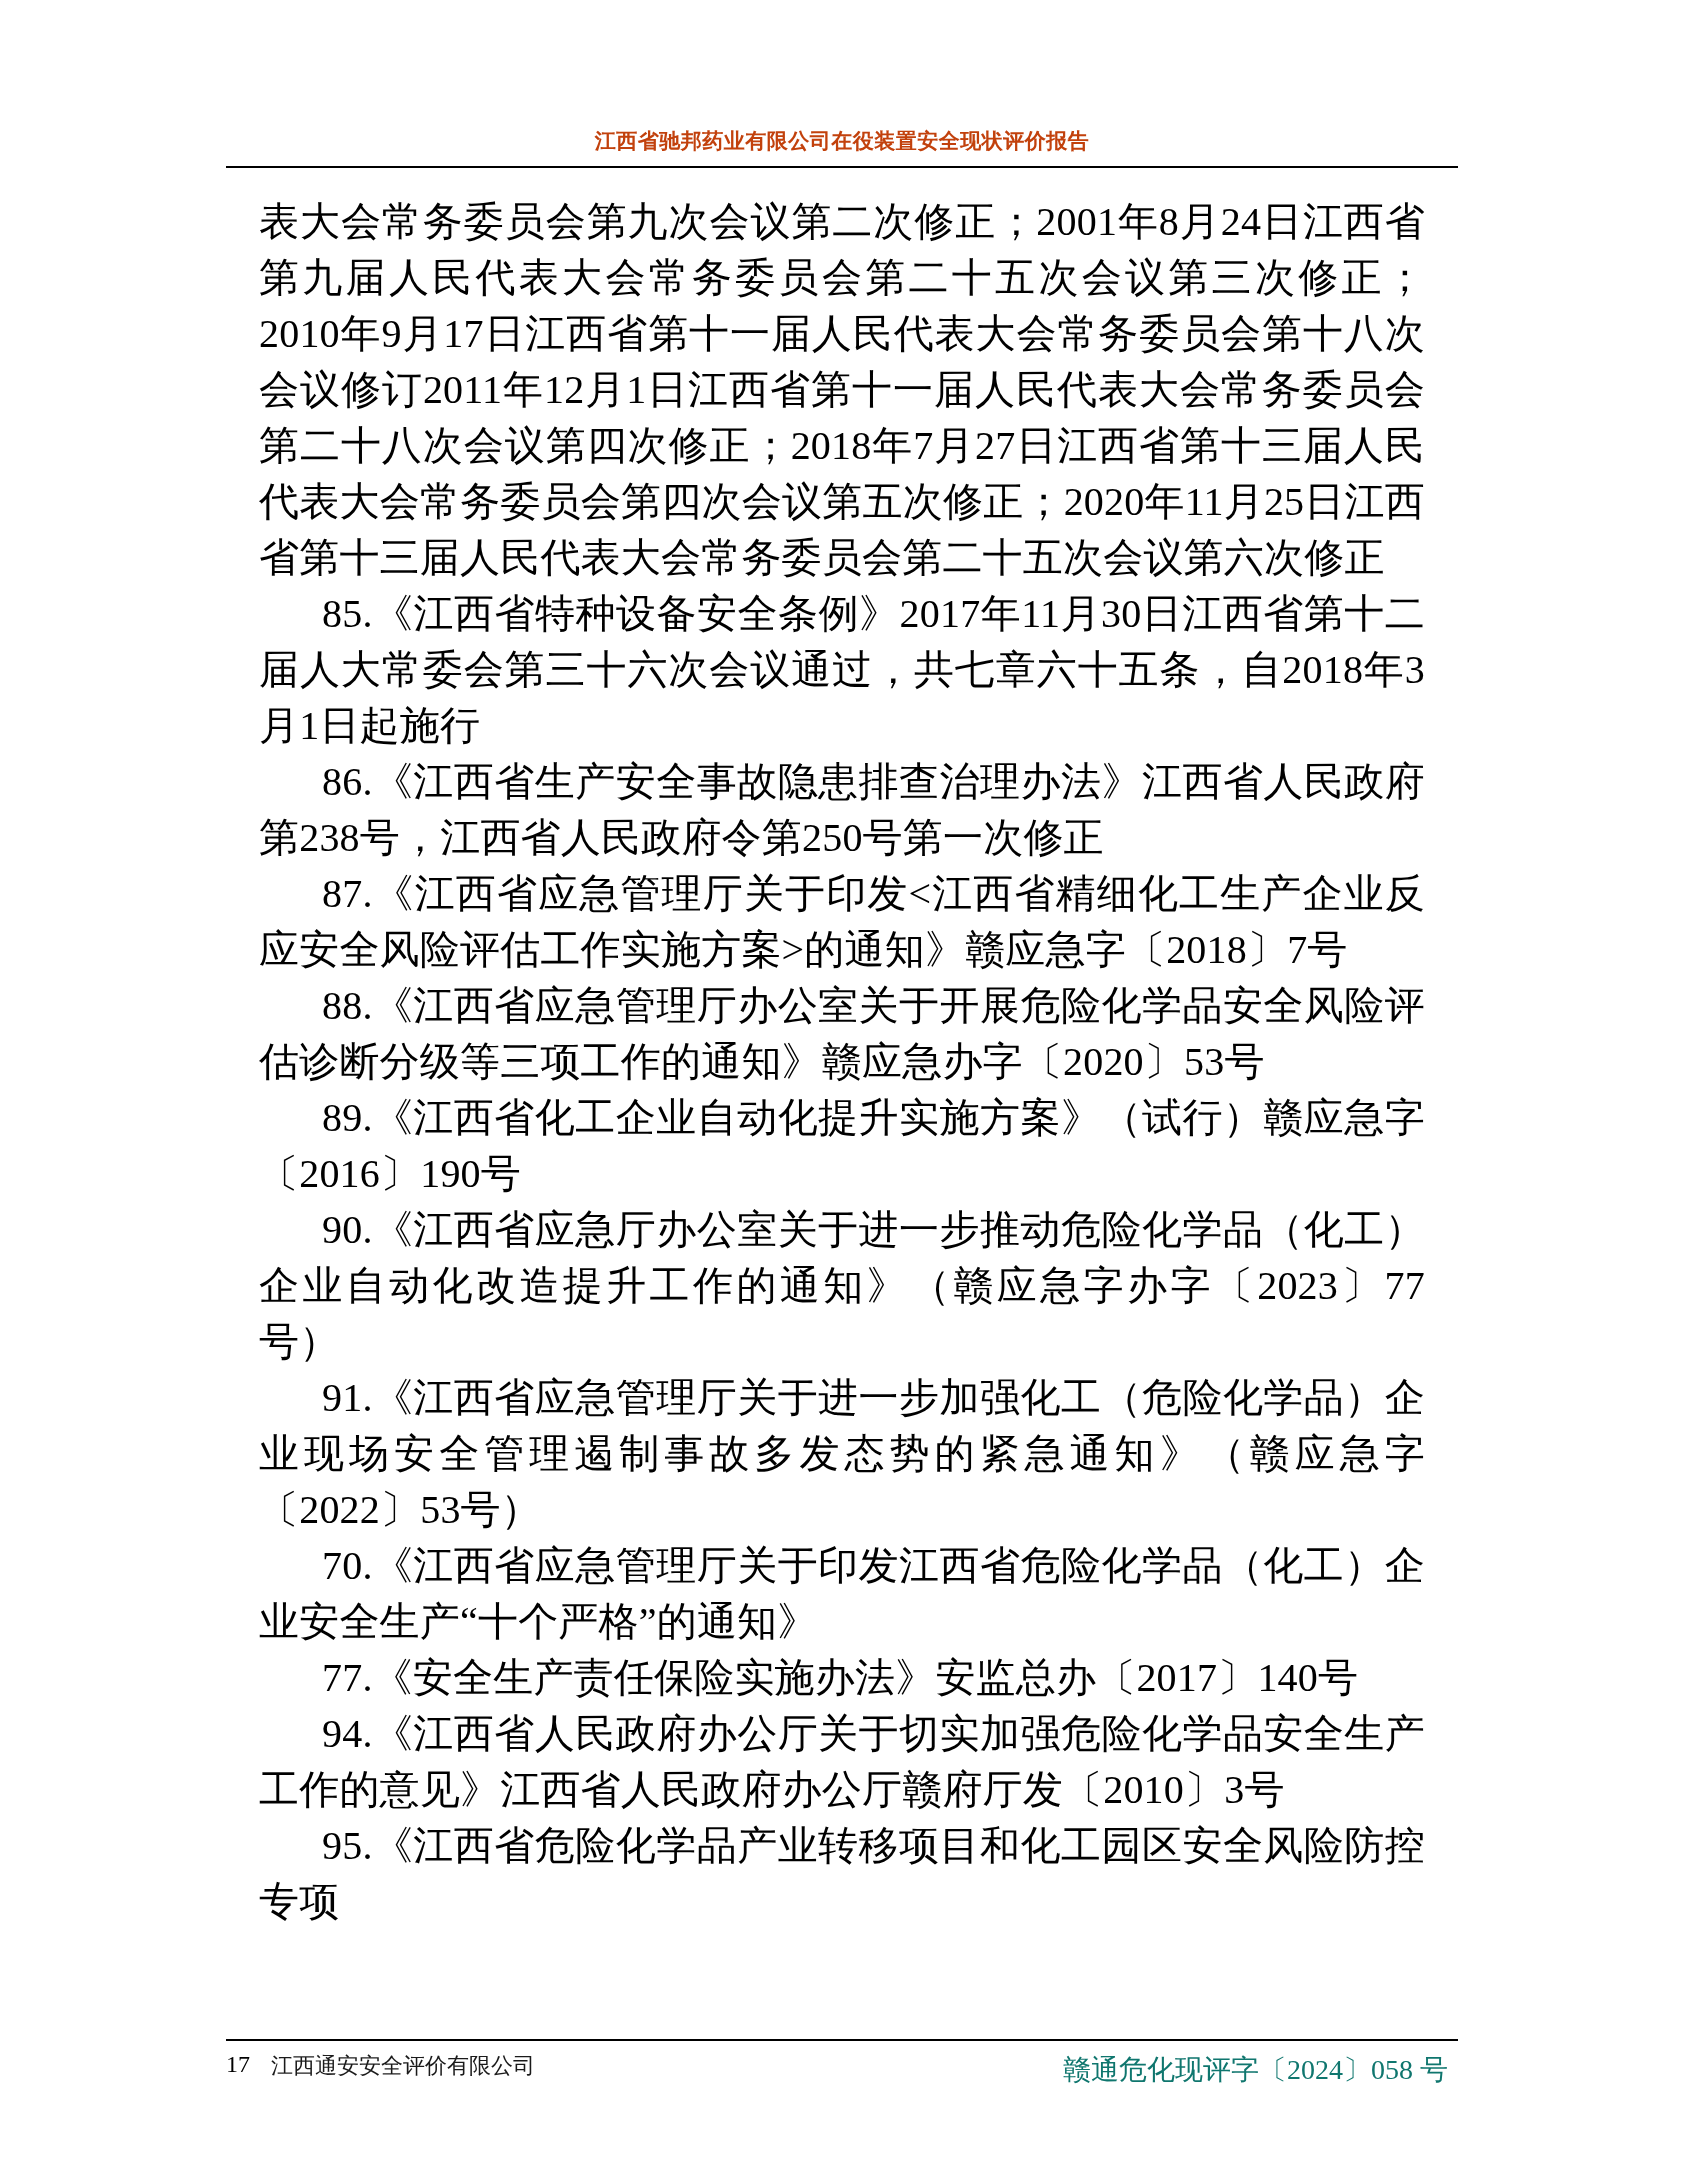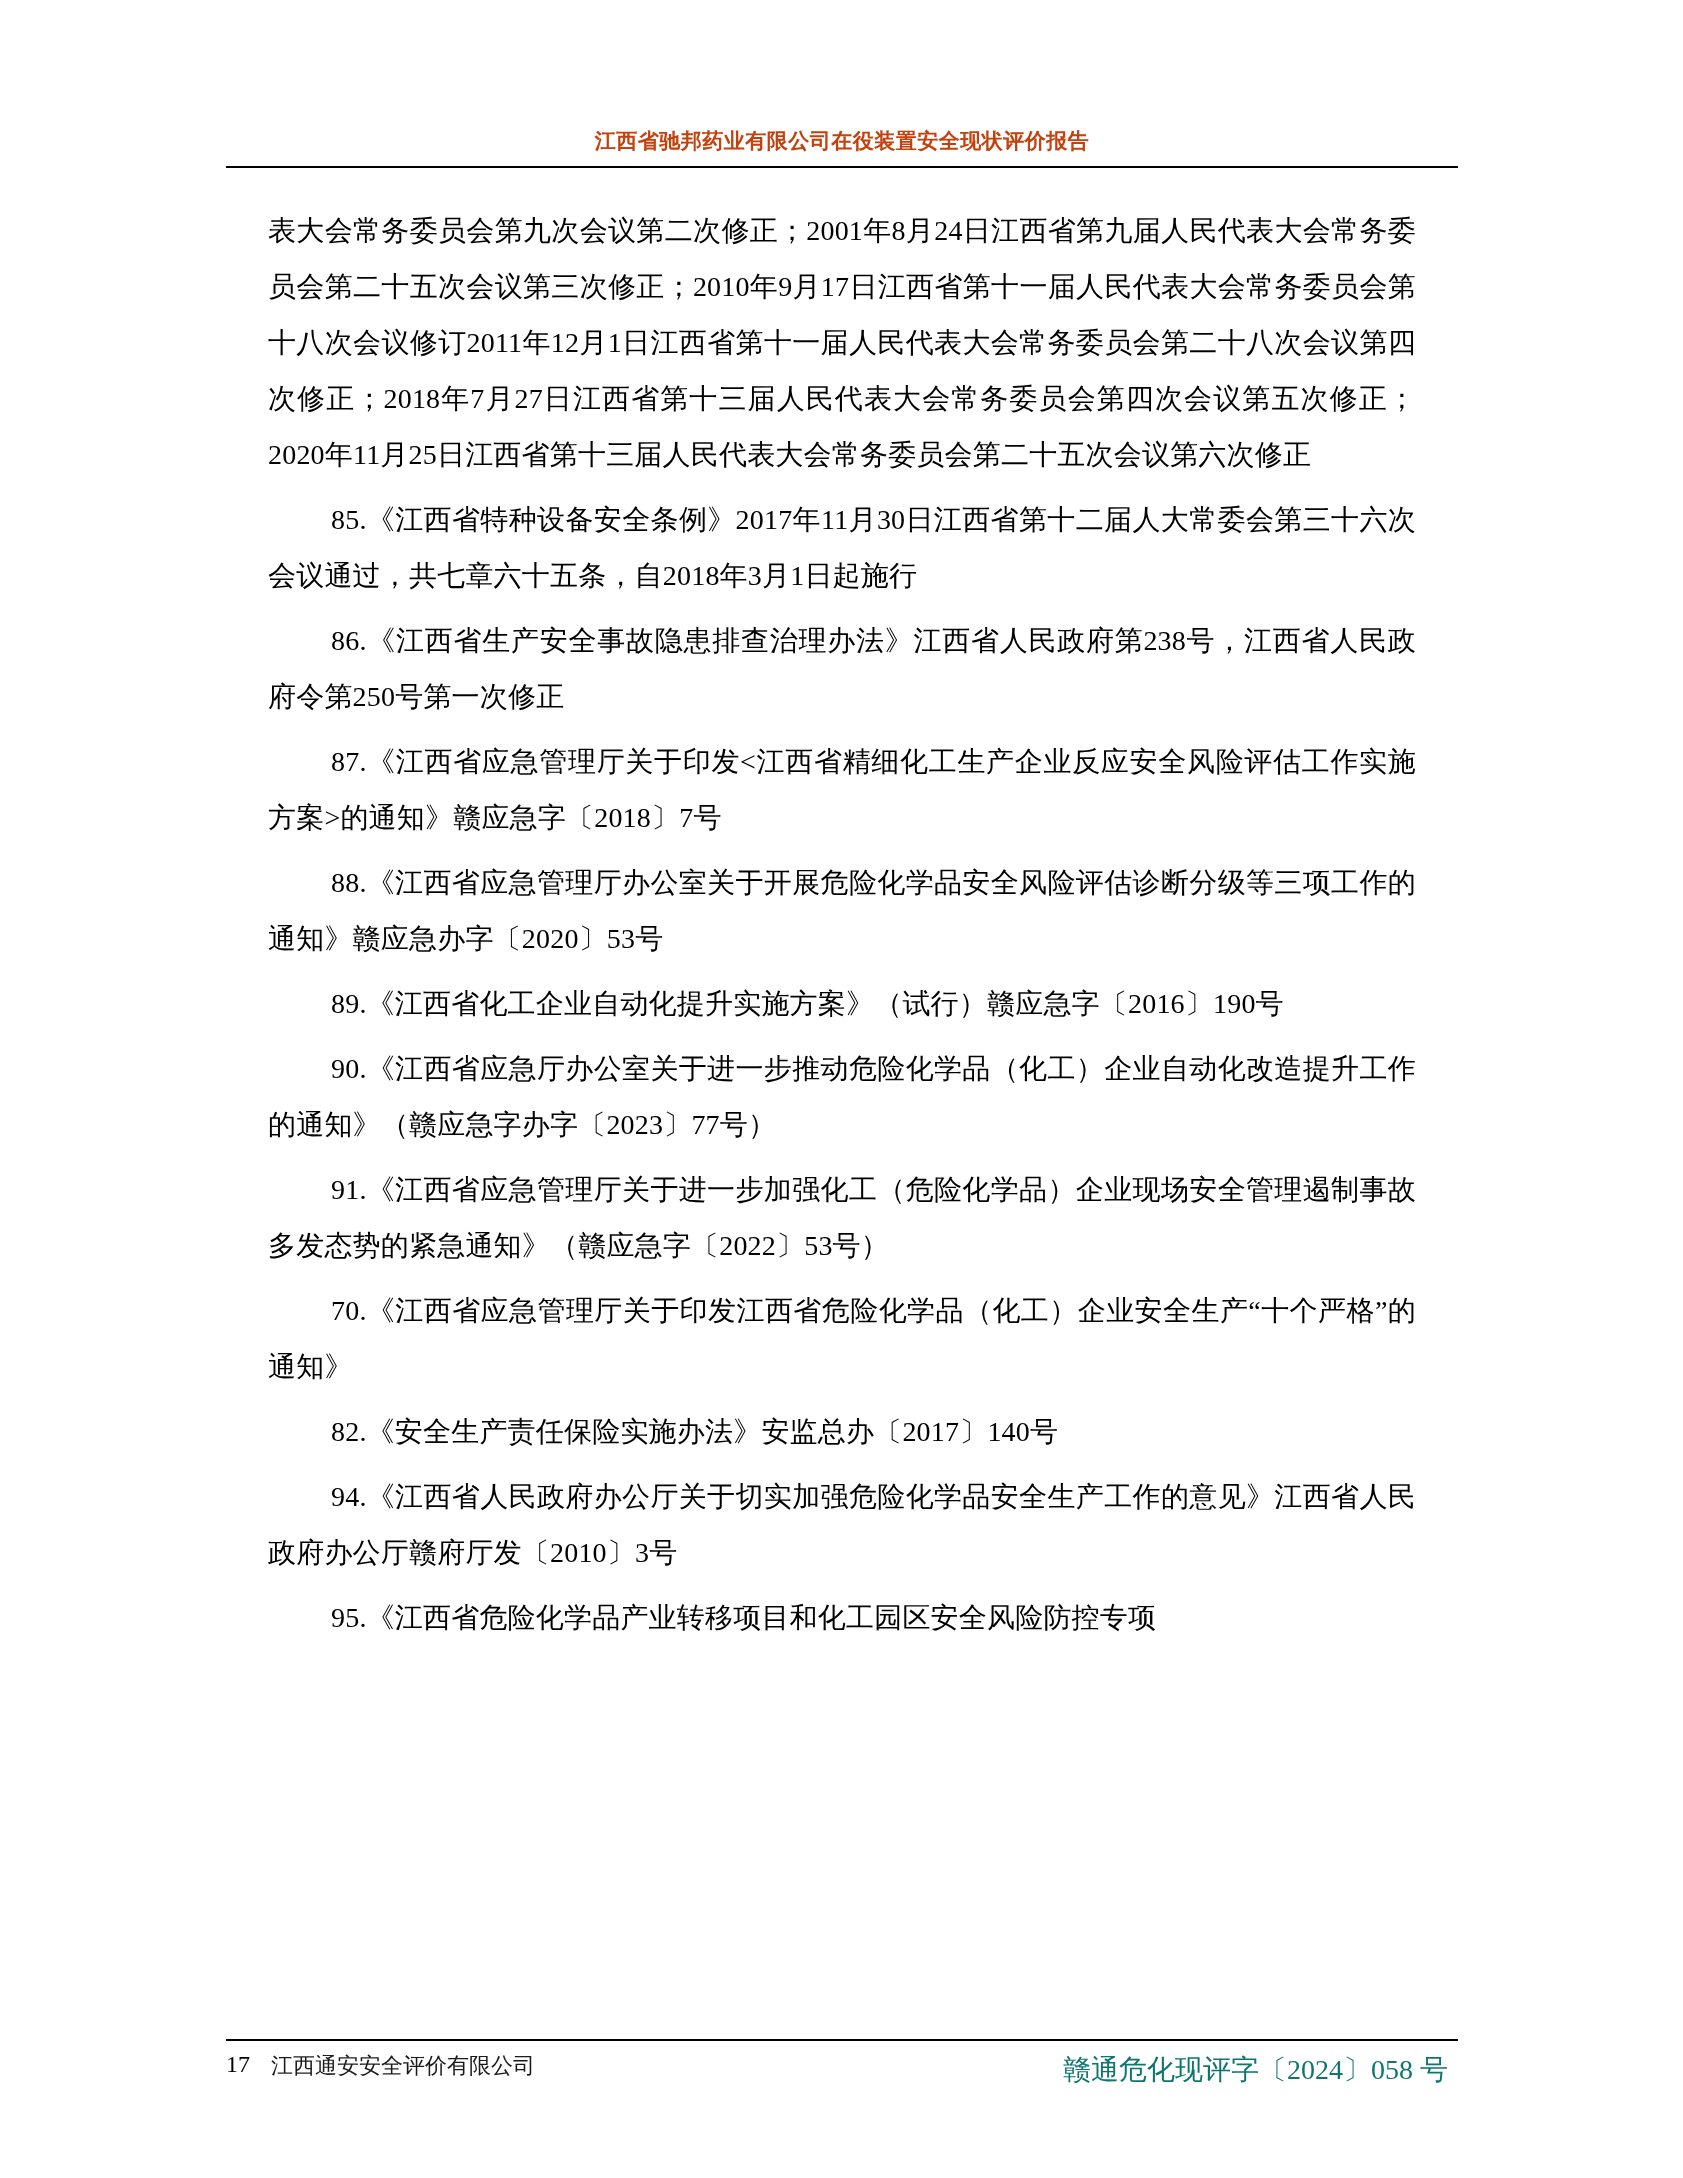--- a/index.html
+++ b/index.html
@@ -49,26 +49,26 @@
   }
 
   
   .content {
     position: absolute;
     left: 259px;
     top: 194px;
     width: 1166px;
   }
   .para {
-    font-size: 28px;
+    font-size: 40px;
     line-height: 56px;
     text-align: justify;
     text-justify: inter-ideograph;
     color: #000000;
-    margin: 9px;
+    margin: 0;
     letter-spacing: 0.2px;
   }
   .para.indent {
     text-indent: 63px;
   }
 
   
   .footer-rule {
     position: absolute;
     left: 226px;
@@ -123,21 +123,21 @@
   <div class="content">
     <p class="para">表大会常务委员会第九次会议第二次修正；2001年8月24日江西省第九届人民代表大会常务委员会第二十五次会议第三次修正；2010年9月17日江西省第十一届人民代表大会常务委员会第十八次会议修订2011年12月1日江西省第十一届人民代表大会常务委员会第二十八次会议第四次修正；2018年7月27日江西省第十三届人民代表大会常务委员会第四次会议第五次修正；2020年11月25日江西省第十三届人民代表大会常务委员会第二十五次会议第六次修正</p>
     <p class="para indent">85.《江西省特种设备安全条例》2017年11月30日江西省第十二届人大常委会第三十六次会议通过，共七章六十五条，自2018年3月1日起施行</p>
     <p class="para indent">86.《江西省生产安全事故隐患排查治理办法》江西省人民政府第238号，江西省人民政府令第250号第一次修正</p>
     <p class="para indent">87.《江西省应急管理厅关于印发&lt;江西省精细化工生产企业反应安全风险评估工作实施方案&gt;的通知》赣应急字〔2018〕7号</p>
     <p class="para indent">88.《江西省应急管理厅办公室关于开展危险化学品安全风险评估诊断分级等三项工作的通知》赣应急办字〔2020〕53号</p>
     <p class="para indent">89.《江西省化工企业自动化提升实施方案》（试行）赣应急字〔2016〕190号</p>
     <p class="para indent">90.《江西省应急厅办公室关于进一步推动危险化学品（化工）企业自动化改造提升工作的通知》（赣应急字办字〔2023〕77号）</p>
     <p class="para indent">91.《江西省应急管理厅关于进一步加强化工（危险化学品）企业现场安全管理遏制事故多发态势的紧急通知》（赣应急字〔2022〕53号）</p>
     <p class="para indent">70.《江西省应急管理厅关于印发江西省危险化学品（化工）企业安全生产“十个严格”的通知》</p>
-    <p class="para indent">82.《安全生产责任保险实施办法》安监总办〔2017〕140号</p>
+    <p class="para indent">77.《安全生产责任保险实施办法》安监总办〔2017〕140号</p>
     <p class="para indent">94.《江西省人民政府办公厅关于切实加强危险化学品安全生产工作的意见》江西省人民政府办公厅赣府厅发〔2010〕3号</p>
     <p class="para indent">95.《江西省危险化学品产业转移项目和化工园区安全风险防控专项</p>
   </div>
 
   <div class="footer-rule"></div>
   <div class="footer">
     <span class="footer-left">江西通安安全评价有限公司</span>
     <span class="footer-center">17</span>
     <span class="footer-right">赣通危化现评字〔2024〕058 号</span>
   </div>

